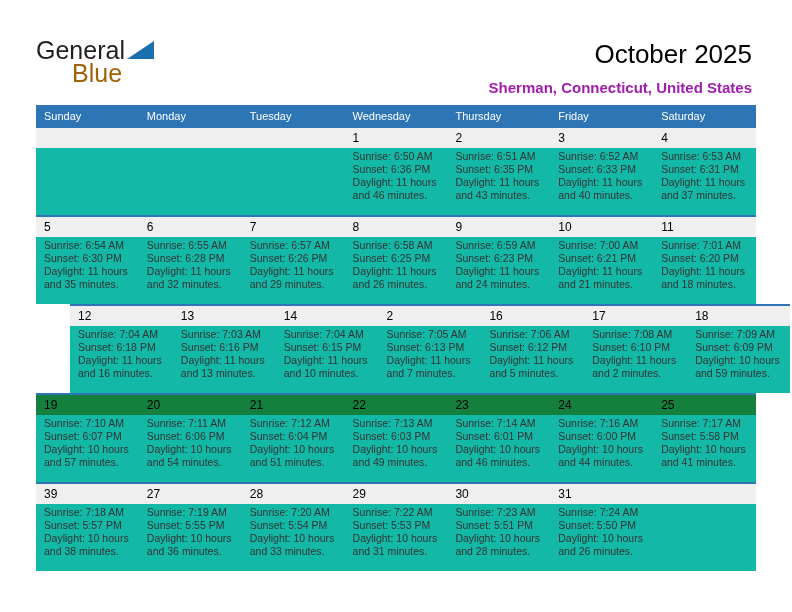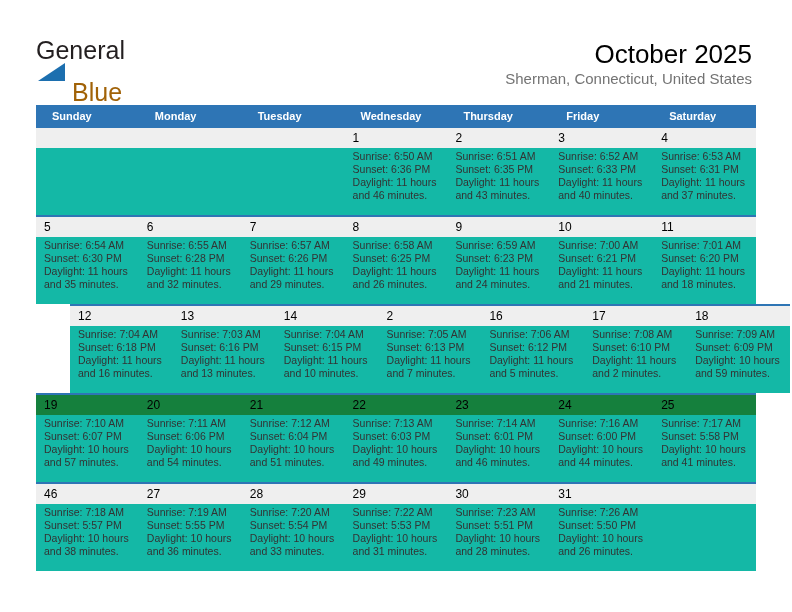--- a/index.html
+++ b/index.html
@@ -6,39 +6,39 @@
   html, body {
     width: 792px; height: 612px;
     background: #ffffff;
     font-family: "Liberation Sans", sans-serif;
     overflow: hidden;
   }
   .page { position: relative; width: 792px; height: 612px; padding: 0 36px; }
 
   
   .logo { position: absolute; top: 38px; left: 36px; width: 130px; height: 52px; }
-  .logo-line1 { display: flex; align-items: flex-start; flex-direction: column; }
+  .logo-line1 { display: flex; align-items: center; }
   .logo-general { font-size: 25px; color: #231f20; letter-spacing: 0px; line-height: 1; }
   .logo-triangle { width: 27px; height: 18px; margin-left: 2px; margin-bottom: 1px; }
   .logo-blue { font-size: 25px; color: #a16207; line-height: 0.85; margin-left: 36px; }
 
   
   .titles { position: absolute; top: 40px; right: 40px; text-align: right; }
   .cal-title { font-size: 26px; color: #000000; line-height: 1.15; font-weight: 400; }
-  .cal-subtitle { font-size: 15px; color: #737373; font-weight: 400; }
+  .cal-subtitle { font-size: 15px; color: #a21caf; font-weight: 700; margin-top: 9px; }
 
   
   .calendar { position: absolute; top: 105px; left: 36px; width: 720px; }
   .weekday-header {
     display: grid; grid-template-columns: repeat(7, 1fr);
     height: 21px; align-items: center;
   }
   .weekday-cell {
-    color: #ffffff; font-size: 11px; padding-left: 16px;
-    white-space: nowrap; overflow: hidden; font-weight: bold;
+    color: #ffffff; font-size: 11px; padding-left: 8px;
+    white-space: nowrap; overflow: hidden;
   }
   .week-row { width: 100%; }
   .day-band {
     display: grid; grid-template-columns: repeat(7, 1fr);
     height: 20px; align-items: center;
   }
   .day-num-cell { font-size: 12px; color: #000000; padding-left: 8px; }
   .details-band {
     display: grid; grid-template-columns: repeat(7, 1fr);
     height: 67px; background: #14b8a6;
@@ -255,21 +255,21 @@
             </div>
             <div class="day-details-cell">
               <span class="detail-line">Sunrise: 7:17 AM</span>
               <span class="detail-line">Sunset: 5:58 PM</span>
               <span class="detail-line">Daylight: 10 hours and 41 minutes.</span>
             </div>
           </div>
         </div>
         <div class="week-row" style="border-top: 2px solid rgb(46, 117, 181);">
           <div class="day-band" style="background: rgb(239, 239, 239);">
-            <div class="day-num-cell">46</div>
+            <div class="day-num-cell">39</div>
             <div class="day-num-cell">27</div>
             <div class="day-num-cell">28</div>
             <div class="day-num-cell">29</div>
             <div class="day-num-cell">30</div>
             <div class="day-num-cell">31</div>
             <div class="day-num-cell"></div>
           </div>
           <div class="details-band">
             <div class="day-details-cell">
               <span class="detail-line">Sunrise: 7:18 AM</span>
@@ -290,21 +290,21 @@
               <span class="detail-line">Sunrise: 7:22 AM</span>
               <span class="detail-line">Sunset: 5:53 PM</span>
               <span class="detail-line">Daylight: 10 hours and 31 minutes.</span>
             </div>
             <div class="day-details-cell">
               <span class="detail-line">Sunrise: 7:23 AM</span>
               <span class="detail-line">Sunset: 5:51 PM</span>
               <span class="detail-line">Daylight: 10 hours and 28 minutes.</span>
             </div>
             <div class="day-details-cell">
-              <span class="detail-line">Sunrise: 7:26 AM</span>
+              <span class="detail-line">Sunrise: 7:24 AM</span>
               <span class="detail-line">Sunset: 5:50 PM</span>
               <span class="detail-line">Daylight: 10 hours and 26 minutes.</span>
             </div>
             <div class="day-details-cell"></div>
           </div>
         </div>
       </div>
   </div>
 
 </div>

